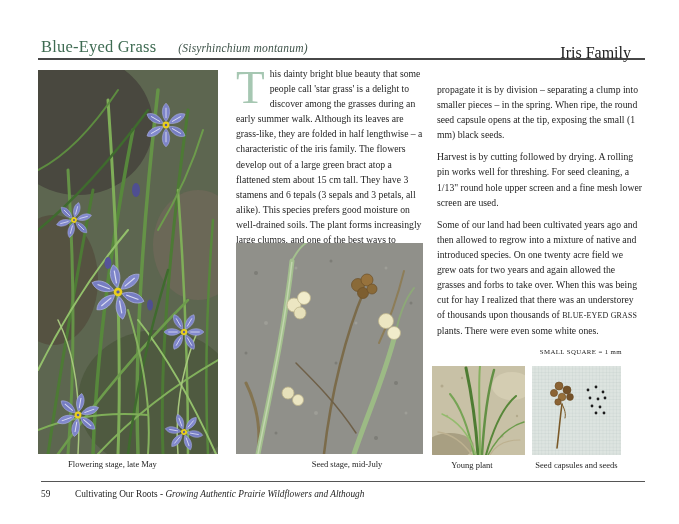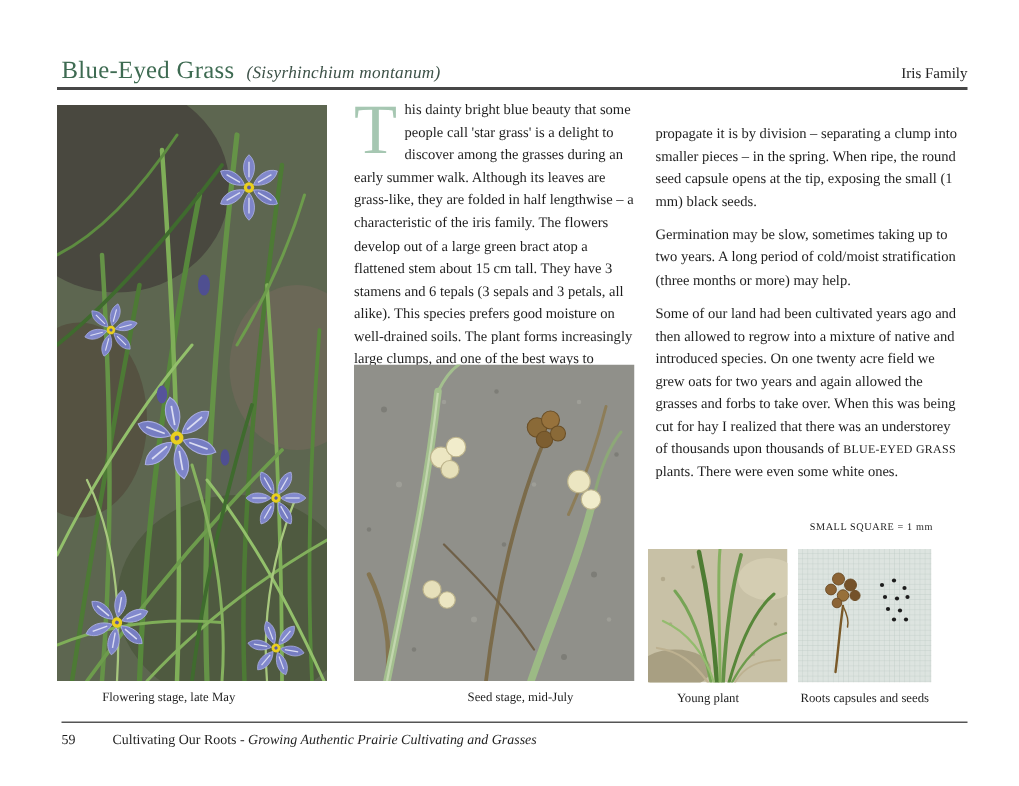--- a/index.html
+++ b/index.html
@@ -2,22 +2,22 @@
 <html><head>
 <meta charset="utf-8">
 <style>
   html,body{margin:0;padding:0;background:#ffffff;}
   .page{
     position:relative;width:679px;height:524px;background:#ffffff;
     font-family:"Liberation Serif",serif;color:#1e1e1e;overflow:hidden;
   }
   
   .hdr-title{position:absolute;left:41px;top:37px;font-size:16.5px;color:#3e6b52;letter-spacing:.2px;}
-  .hdr-latin{font-size:11.5px;font-style:italic;color:#3d5248;margin-left:8px;letter-spacing:.2px;}
-  .hdr-family{position:absolute;right:34px;top:44px;font-size:10px;color:#222;}
+  .hdr-latin{font-size:11.5px;font-style:italic;color:#3d5248;margin-left:22px;letter-spacing:.2px;}
+  .hdr-family{position:absolute;right:48px;top:44px;font-size:16px;color:#222;}
   .hdr-rule{position:absolute;left:38px;top:58px;width:607px;height:2px;background:#474747;}
   
   .col{position:absolute;top:66px;font-size:9.7px;line-height:15.1px;text-align:left;}
   .col-mid{left:236px;width:189px;}
   .col-right{left:437px;width:207px;margin-top:16px;}
   .col p{margin:0 0 7px 0;}
   .dropcap{
     float:left;font-size:47px;line-height:38px;height:40px;
     color:#a6c7b2;padding:2px 5px 0 0;font-family:"Liberation Serif",serif;
   }
@@ -170,21 +170,21 @@
           <circle cx="131" cy="37" r="6" fill="#97723c"></circle>
         <circle cx="127" cy="50" r="5.5" fill="#7d5e30"></circle>
           <circle cx="136" cy="46" r="5" fill="#8a6a38"></circle>
       </g>
     </svg>
     <figcaption>Seed stage, mid-July</figcaption>
   </figure>
 
   <div class="col col-right">
     <p>propagate it is by division – separating a clump into smaller pieces – in the spring. When ripe, the round seed capsule opens at the tip, exposing the small (1 mm) black seeds.</p>
-    <p>Germination may be slow, sometimes taking up to two years. A long period of cold/moist stratification (three months or more) may help.</p>
+    <p>Harvest is by cutting followed by drying. A rolling pin works well for threshing. For seed cleaning, a 1/13" round hole upper screen and a fine mesh lower screen are used.</p>
     <p><span>Some of our land had been cultivated years ago and then allowed to regrow into a mixture of native and introduced species. On one twenty acre field we grew oats for two years and again allowed the grasses and forbs to take over. When this was being cut for hay I realized that there was an understorey of thousands upon thousands of </span><span class="sc">BLUE-EYED GRASS</span><span> plants. There were even some white ones.</span></p>
   </div>
 
   <div class="fig-note">SMALL SQUARE = 1 mm</div>
 
   <figure class="fig3">
     <svg class="fig-photo" width="93" height="89" viewBox="0 0 93 89" xmlns="http://www.w3.org/2000/svg">
       <rect width="93" height="89" fill="#c8c1a6"></rect>
       <ellipse cx="18" cy="80" rx="24" ry="13" fill="#a89f82"></ellipse>
       <ellipse cx="80" cy="20" rx="20" ry="14" fill="#d4cdb2"></ellipse>
@@ -237,21 +237,21 @@
           <circle cx="71" cy="26" r="1.4"></circle>
         <circle cx="58" cy="32" r="1.4"></circle>
           <circle cx="66" cy="33" r="1.4"></circle>
           <circle cx="73" cy="32" r="1.4"></circle>
         <circle cx="60" cy="40" r="1.4"></circle>
           <circle cx="68" cy="41" r="1.4"></circle>
           <circle cx="64" cy="47" r="1.4"></circle>
         <circle cx="72" cy="47" r="1.4"></circle>
       </g>
     </svg>
-    <figcaption>Roots capsules and seeds</figcaption>
+    <figcaption>Seed capsules and seeds</figcaption>
   </figure>
 
   <div class="ftr-rule"></div>
   <div class="ftr">
-    <span class="pagenum">59</span><span>Cultivating Our Roots - </span><span class="booksub">Growing Authentic Prairie Cultivating and Grasses</span>
+    <span class="pagenum">59</span><span>Cultivating Our Roots - </span><span class="booksub">Growing Authentic Prairie Wildflowers and Although</span>
   </div>
 
 </div>
 
 </body></html>

